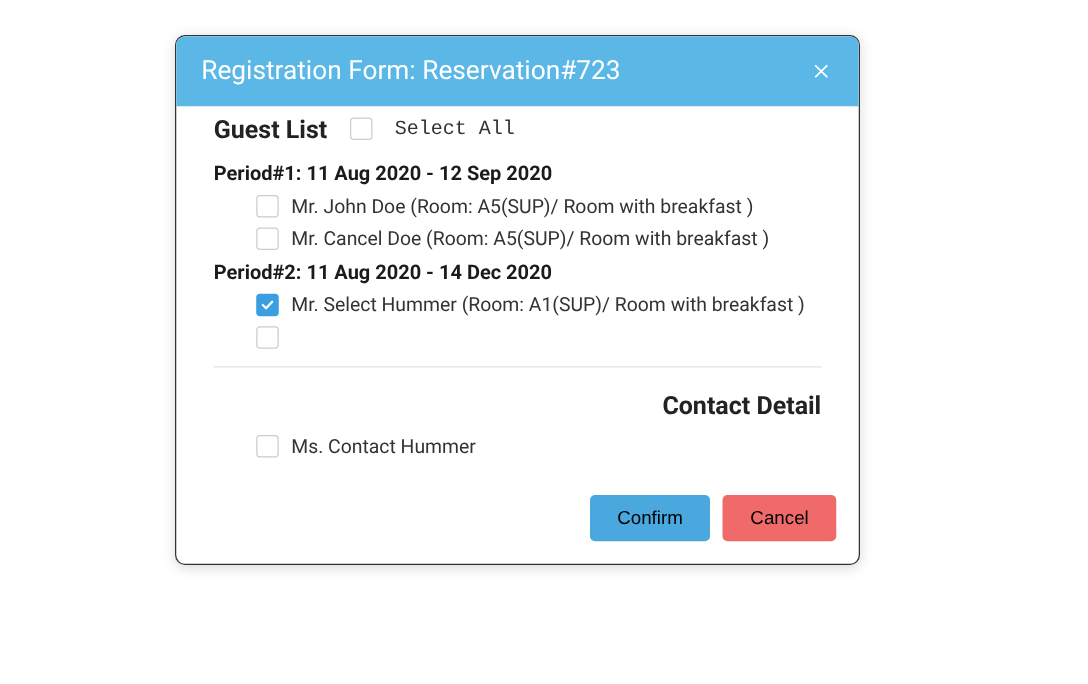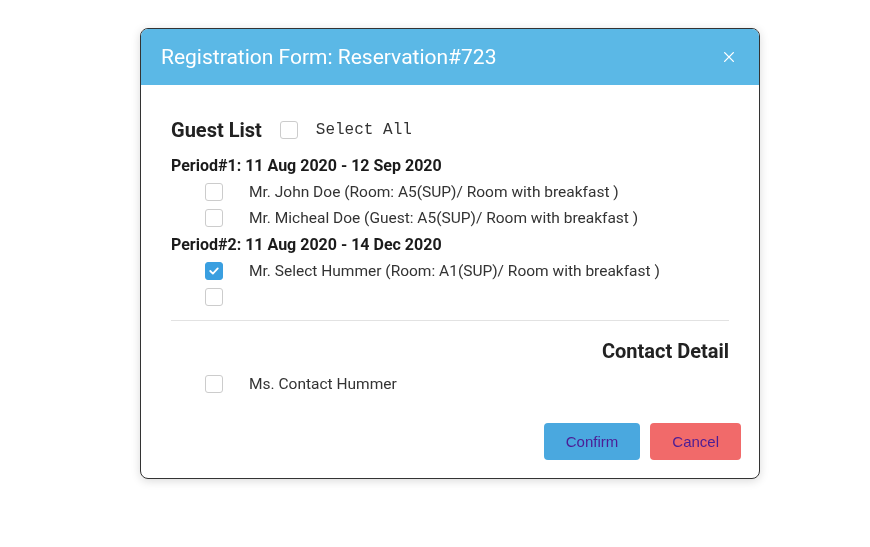--- a/index.html
+++ b/index.html
@@ -5,21 +5,21 @@
   * { box-sizing: border-box; }
   html, body {
     margin: 0; padding: 0;
     width: 870px; height: 547px;
     background: #fff;
     font-family: -apple-system, BlinkMacSystemFont, "Segoe UI", Roboto, "Helvetica Neue", Arial, sans-serif;
   }
   .modal {
     position: absolute;
     left: 140px; top: 28px;
-    width: 620px;
+    width: 548px;
     border: 1px solid #333;
     border-radius: 8px;
     overflow: hidden;
     background: #fff;
     box-shadow: 0 2px 10px rgba(0,0,0,0.15);
   }
   .modal-header {
     background: #5bb8e6;
     color: #fff;
     padding: 16px 20px;
@@ -35,38 +35,38 @@
     cursor: pointer;
     font-size: 16px;
     line-height: 1;
     color: #fff;
     display: inline-flex;
     align-items: center;
     justify-content: center;
     width: 20px; height: 20px;
   }
   .modal-body {
-    padding: 33px 30px 10px 30px;
+    padding: 6px 30px 10px 30px;
     color: #222;
   }
   .section-row {
     display: flex;
     align-items: center;
     gap: 18px;
     margin-bottom: 14px;
   }
   .section-title {
     font-size: 20px;
     font-weight: 700;
     color: #222;
   }
   .check-row {
     display: flex;
     align-items: center;
-    gap: 26px;
+    gap: 10px;
     font-size: 16px;
     color: #333;
     margin-bottom: 8px;
   }
   .indent { margin-left: 34px; }
   .period-title {
     font-size: 16px;
     font-weight: 700;
     color: #1b1b1b;
     margin-top: 8px;
@@ -99,21 +99,21 @@
     display: flex;
     justify-content: flex-end;
     gap: 10px;
     padding: 12px 18px 18px 18px;
   }
   .btn {
     border: none;
     border-radius: 4px;
     padding: 10px 22px;
     font-size: 15px;
-    color: #4c1d95;
+    color: #000000;
     cursor: pointer;
     font-weight: 500;
   }
   .btn-primary { background: #4aa8df; }
   .btn-danger { background: #f16a6a; }
   .guest-label { font-size: 15.5px; color: #333; }
 </style>
 </head>
 <body>
 
@@ -144,21 +144,21 @@
       <span class="checkbox">
         
       </span>
       <span class="guest-label">Mr. John Doe (Room: A5(SUP)/ Room with breakfast )</span>
     </div>
 
     <div class="check-row indent">
       <span class="checkbox">
         
       </span>
-      <span class="guest-label">Mr. Micheal Doe (Guest: A5(SUP)/ Room with breakfast )</span>
+      <span class="guest-label">Mr. Cancel Doe (Room: A5(SUP)/ Room with breakfast )</span>
     </div>
 
     <div class="period-title">Period#2: 11 Aug 2020 - 14 Dec 2020</div>
 
     <div class="check-row indent">
       <span class="checkbox checked">
         <svg viewBox="0 0 16 16">
             <path d="M3 8 L6.5 11.5 L13 4.5" stroke="#fff" stroke-width="2.4" fill="none" stroke-linecap="round" stroke-linejoin="round"></path>
           </svg>
       </span>

